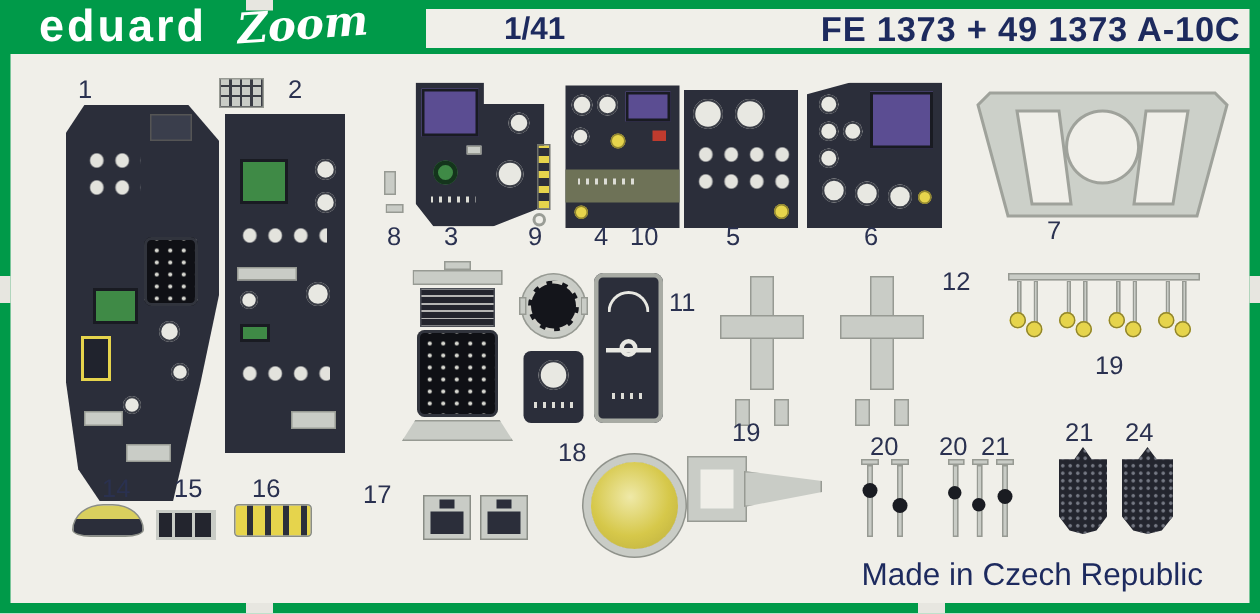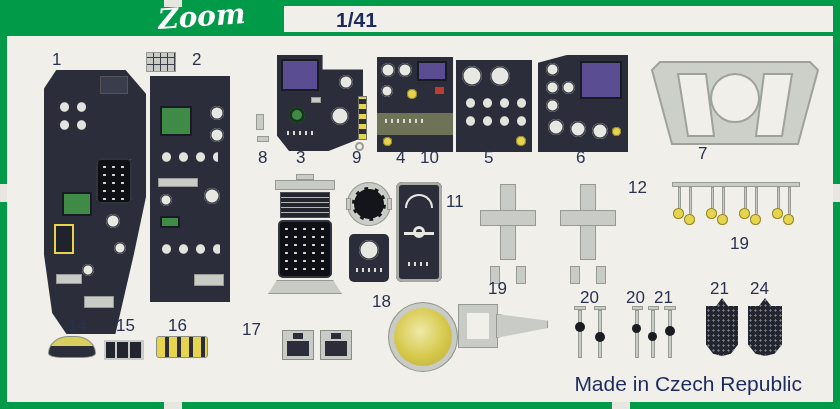--- a/index.html
+++ b/index.html
@@ -62,22 +62,24 @@
 
   <div class="sheet"></div>
   <div class="hstrip"></div>
 
   <div class="notch" style="left:164px;top:0;width:18px;height:7px"></div>
   <div class="notch" style="left:164px;top:402px;width:18px;height:7px"></div>
   <div class="notch" style="left:612px;top:402px;width:18px;height:7px"></div>
   <div class="notch" style="left:0;top:184px;width:7px;height:18px"></div>
   <div class="notch" style="left:833px;top:184px;width:7px;height:18px"></div>
 
+  <div class="brand">eduard</div>
   <div class="series">Zoom</div>
   <div class="scale">1/41</div>
+  <div class="pcode">FE 1373 + 49 1373 A-10C</div>
 
   <div class="footR">Made in Czech Republic</div>
 
   <div class="abs" style="left:44px;top:70px;width:102px;height:264px">
     <div class="abs dk" style="inset:0;clip-path:polygon(12% 0,80% 0,100% 9%,100% 48%,88% 70%,70% 100%,22% 100%,8% 92%,0 70%,0 7%)"></div>
     <div class="abs" style="left:56px;top:6px;width:28px;height:18px;background:#3a3e4c;box-shadow:inset 0 0 0 1px #555"></div>
     <div class="abs dialgrid" style="left:10px;top:26px;width:40px;height:42px"></div>
     <div class="abs keypad" style="left:52px;top:88px;width:36px;height:46px"></div>
     <div class="abs scr-g" style="left:18px;top:122px;width:30px;height:24px"></div>
     <div class="abs ybox" style="left:10px;top:154px;width:20px;height:30px"></div>

